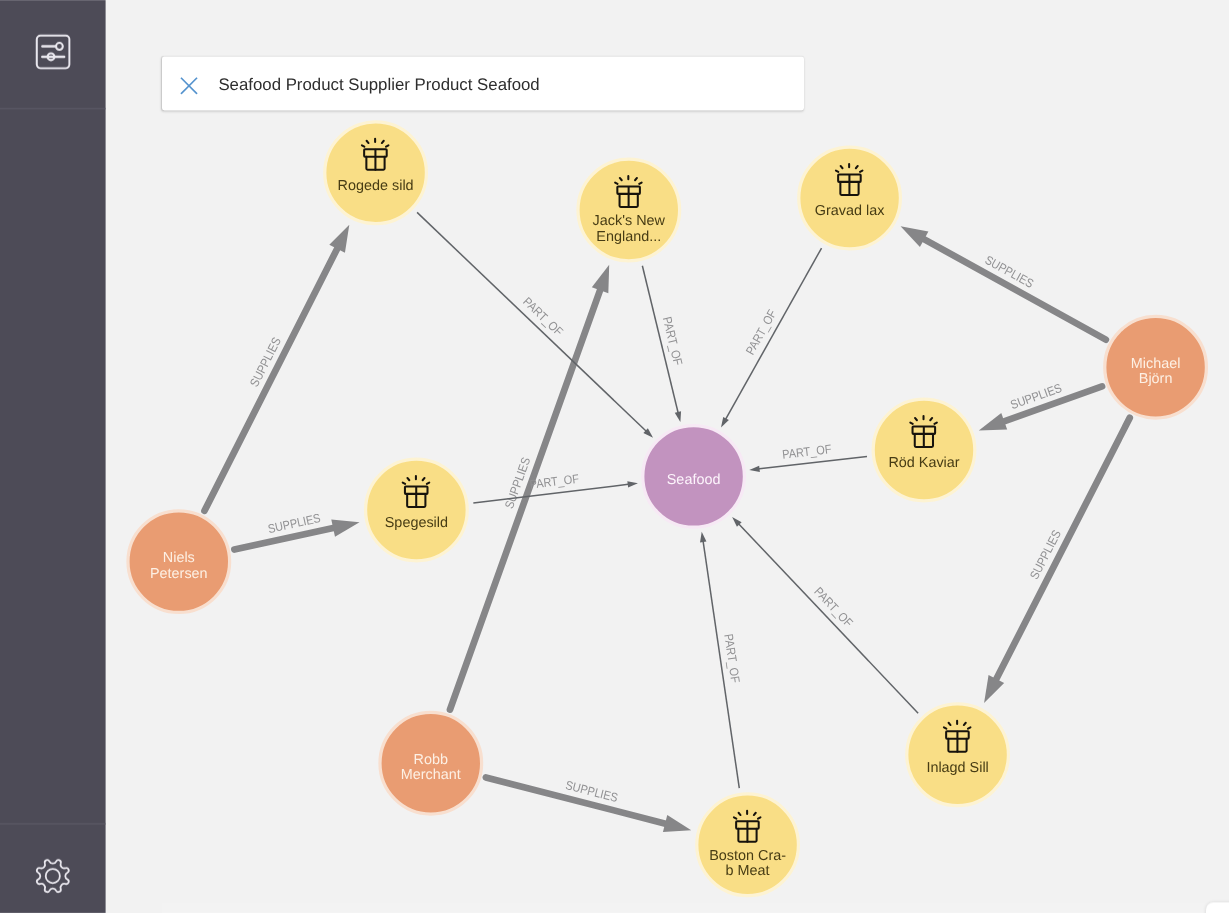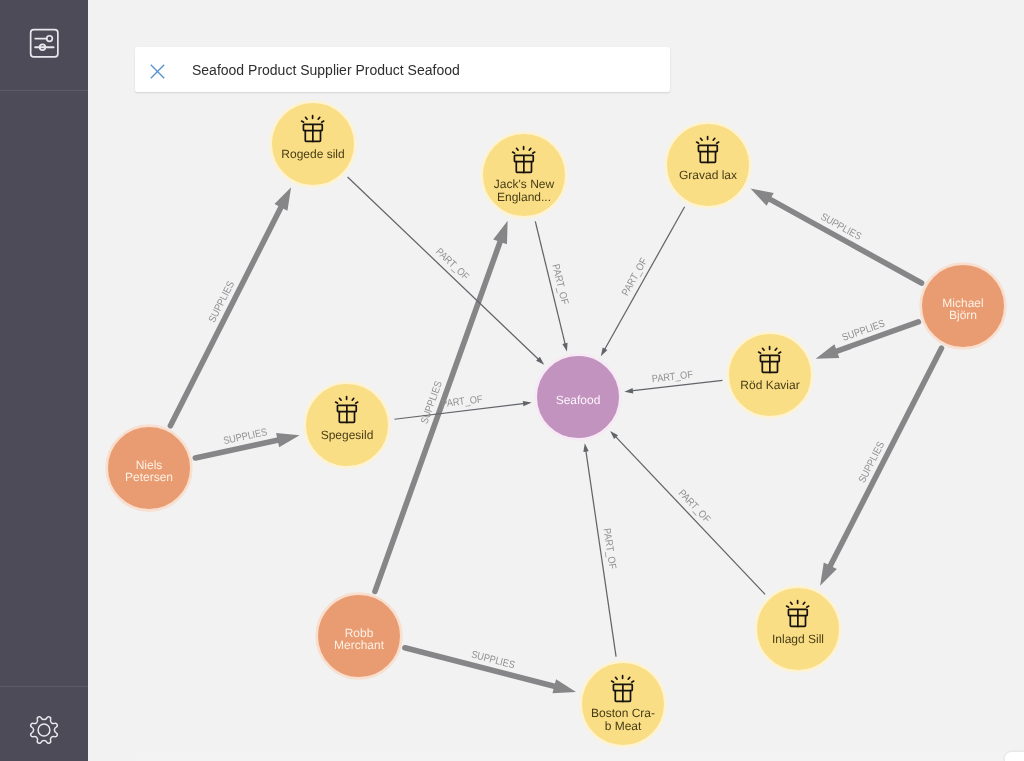--- a/index.html
+++ b/index.html
@@ -20,21 +20,21 @@
   .sb-btn.top{top:-1px;left:-0.5px;}
   .sb-btn.bottom{top:686px;left:-0.5px;}
   
   #canvas{position:absolute;left:88px;top:0;width:936px;height:761px;background:#f2f2f2;overflow:hidden;}
   svg.graph{position:absolute;left:0;top:0;}
   
   #searchcard{position:absolute;left:135px;top:47px;width:535px;height:45px;
      background:#ffffff;border-radius:2px;box-shadow:0 1px 2px rgba(0,0,0,.13),0 0 1px rgba(0,0,0,.10);
      display:flex;align-items:center;box-sizing:border-box;}
   #searchcard .x{width:44px;height:45px;display:flex;align-items:center;justify-content:center;cursor:pointer;padding-top:4px;box-sizing:border-box;}
-  #searchcard .txt{font-size:14px;color:#2e2e2e;margin-left:13px;}
+  #searchcard .txt{font-size:14px;color:#2e2e2e;margin-left:3px;}
   
   #brpanel{position:absolute;left:1005px;top:752px;width:40px;height:22px;background:#fff;border-radius:6px;
     box-shadow:0 0 3px rgba(0,0,0,.13);}
   #hscroll{position:absolute;left:135px;top:752px;width:889px;height:9px;background:#f3f3f3;}
 </style>
 </head>
 <body>
 
 <div id="app">
 

